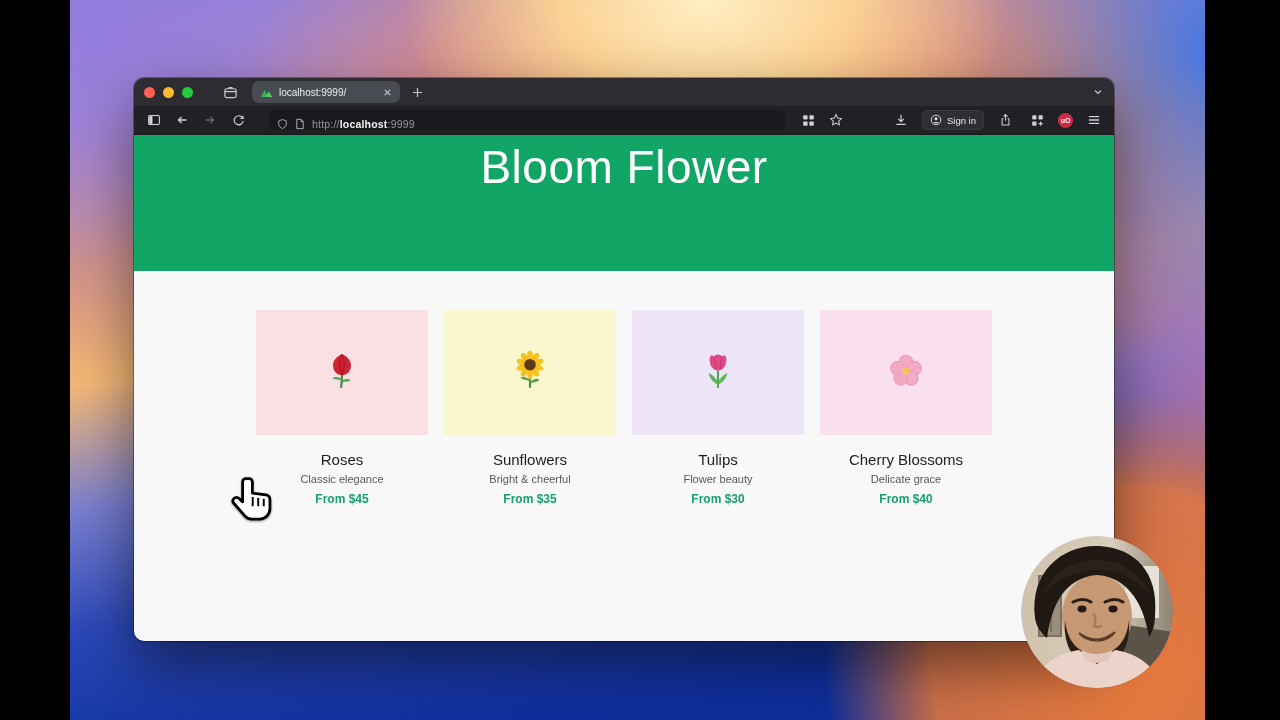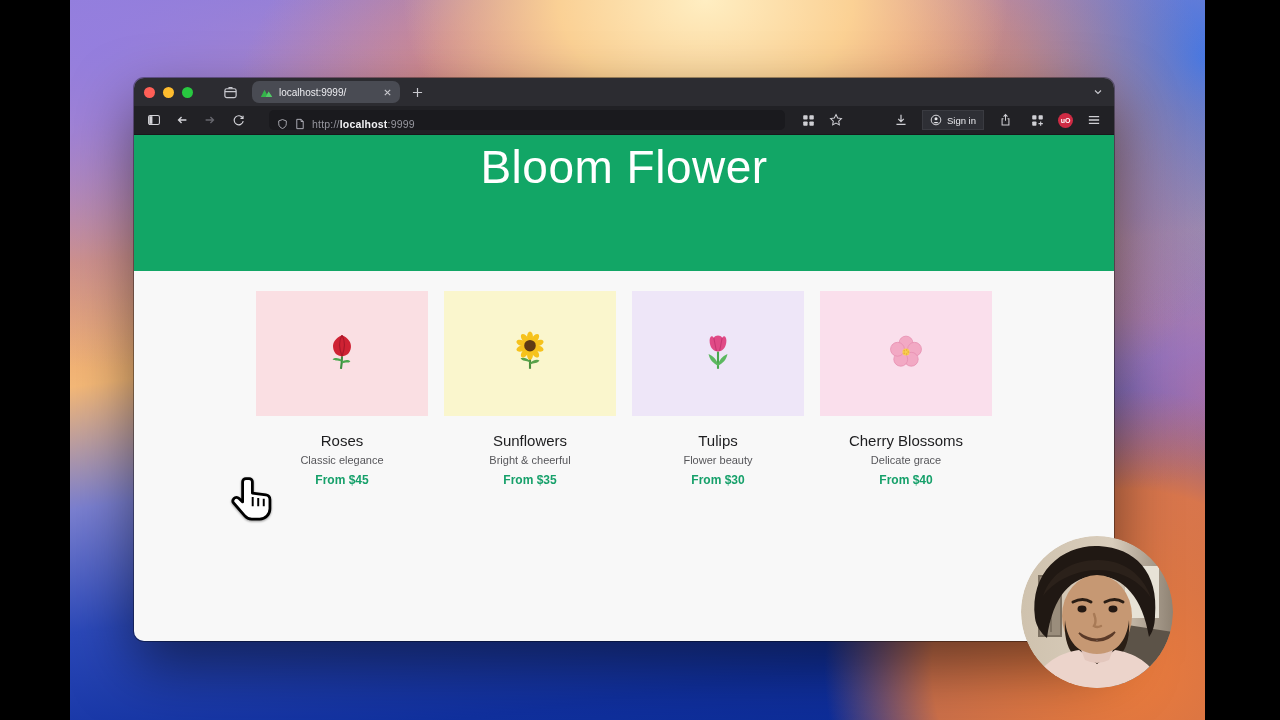--- a/index.html
+++ b/index.html
@@ -43,35 +43,35 @@
   .navic.dim{color:#67676e}
   .addressbar{
     height:20px;background:#1a1a1e;border-radius:5px;flex:none;width:500px;margin-left:14px;
     display:flex;align-items:flex-end;padding:0 8px;gap:7px;color:#b6b6be;
   }
   .url{font-size:10.5px;color:#96969e;letter-spacing:.2px;}
   .url b{color:#f1f1f4;font-weight:700;}
   .tool-right{display:flex;align-items:center;margin-left:auto;gap:10px;}
   .signin{
     display:flex;align-items:center;gap:5px;background:#2e2f35;border:1px solid #3a3b41;
-    border-radius:0;height:18px;padding:0 7px;color:#e8e8ec;font-size:9.5px;
+    border-radius:5px;height:18px;padding:0 7px;color:#e8e8ec;font-size:9.5px;
   }
   .ublock{width:15px;height:15px;border-radius:50%;background:#cf2b44;color:#fff;font-size:7px;
     font-weight:700;display:flex;align-items:center;justify-content:center;}
   
   .viewport{flex:1;background:#f8f8f8;display:flex;flex-direction:column;overflow:hidden;}
   .hero{height:136px;flex:none;text-align:center;}
   .hero h1{margin:0;padding-top:5px;font-size:46px;font-weight:500;color:#fff;letter-spacing:.5px;}
   .cta{
     margin-top:11px;width:188px;height:37px;background:#fff;border:none;border-radius:2px;
     font-size:13px;font-weight:700;cursor:pointer;font-family:"Liberation Sans",sans-serif;
   }
   .content{flex:1;text-align:center;}
   .content h2{margin:33px 0 0 0;font-size:27px;font-weight:500;color:#1c1c1e;}
-  .cards{display:flex;gap:16px;justify-content:center;margin-top:20px;}
+  .cards{display:flex;gap:16px;justify-content:center;margin-top:39px;}
   .card{width:172px;}
   .tile{height:125px;display:flex;align-items:center;justify-content:center;}
   .tile svg{width:42px;height:42px;}
   .pname{margin-top:16px;font-size:15px;color:#1d1d1f;}
   .ptag{margin-top:5px;font-size:11px;color:#56565a;}
   .pprice{margin-top:7px;font-size:12px;font-weight:700;}
   
   .wfooter{height:24px;background:#232327;flex:none;display:flex;align-items:center;justify-content:center;}
   .statuspill{
     height:18px;background:#151518;border-radius:9px;display:flex;align-items:center;

